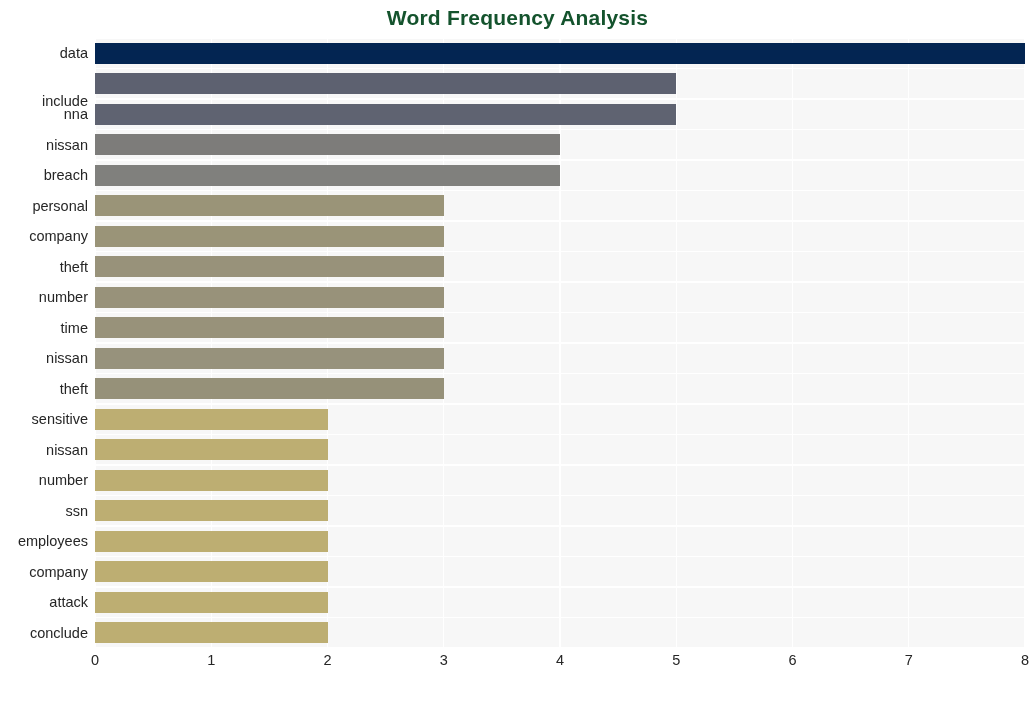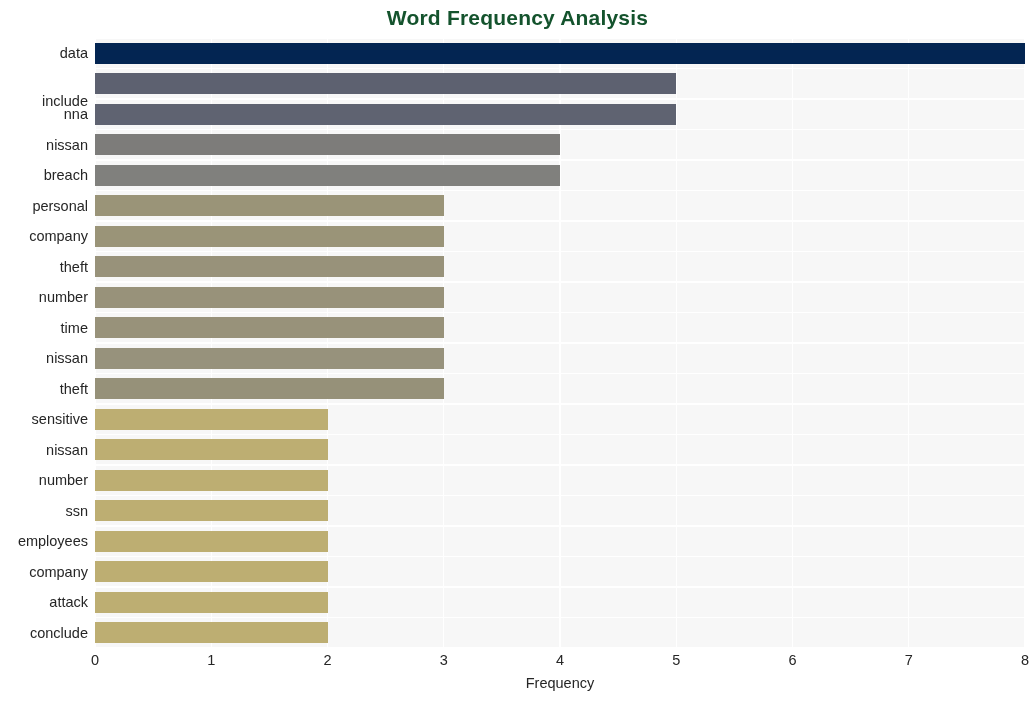--- a/index.html
+++ b/index.html
@@ -200,15 +200,14 @@
       <div class="xlabel" style="left: 116.25px;">1</div>
       <div class="xlabel" style="left: 232.5px;">2</div>
       <div class="xlabel" style="left: 348.75px;">3</div>
       <div class="xlabel" style="left: 465px;">4</div>
       <div class="xlabel" style="left: 581.25px;">5</div>
       <div class="xlabel" style="left: 697.5px;">6</div>
       <div class="xlabel" style="left: 813.75px;">7</div>
       <div class="xlabel" style="left: 930px;">8</div>
     </div>
 
-  <div id="xaxis-title">Frequency</div>
 
 </div>
 
 </body></html>

